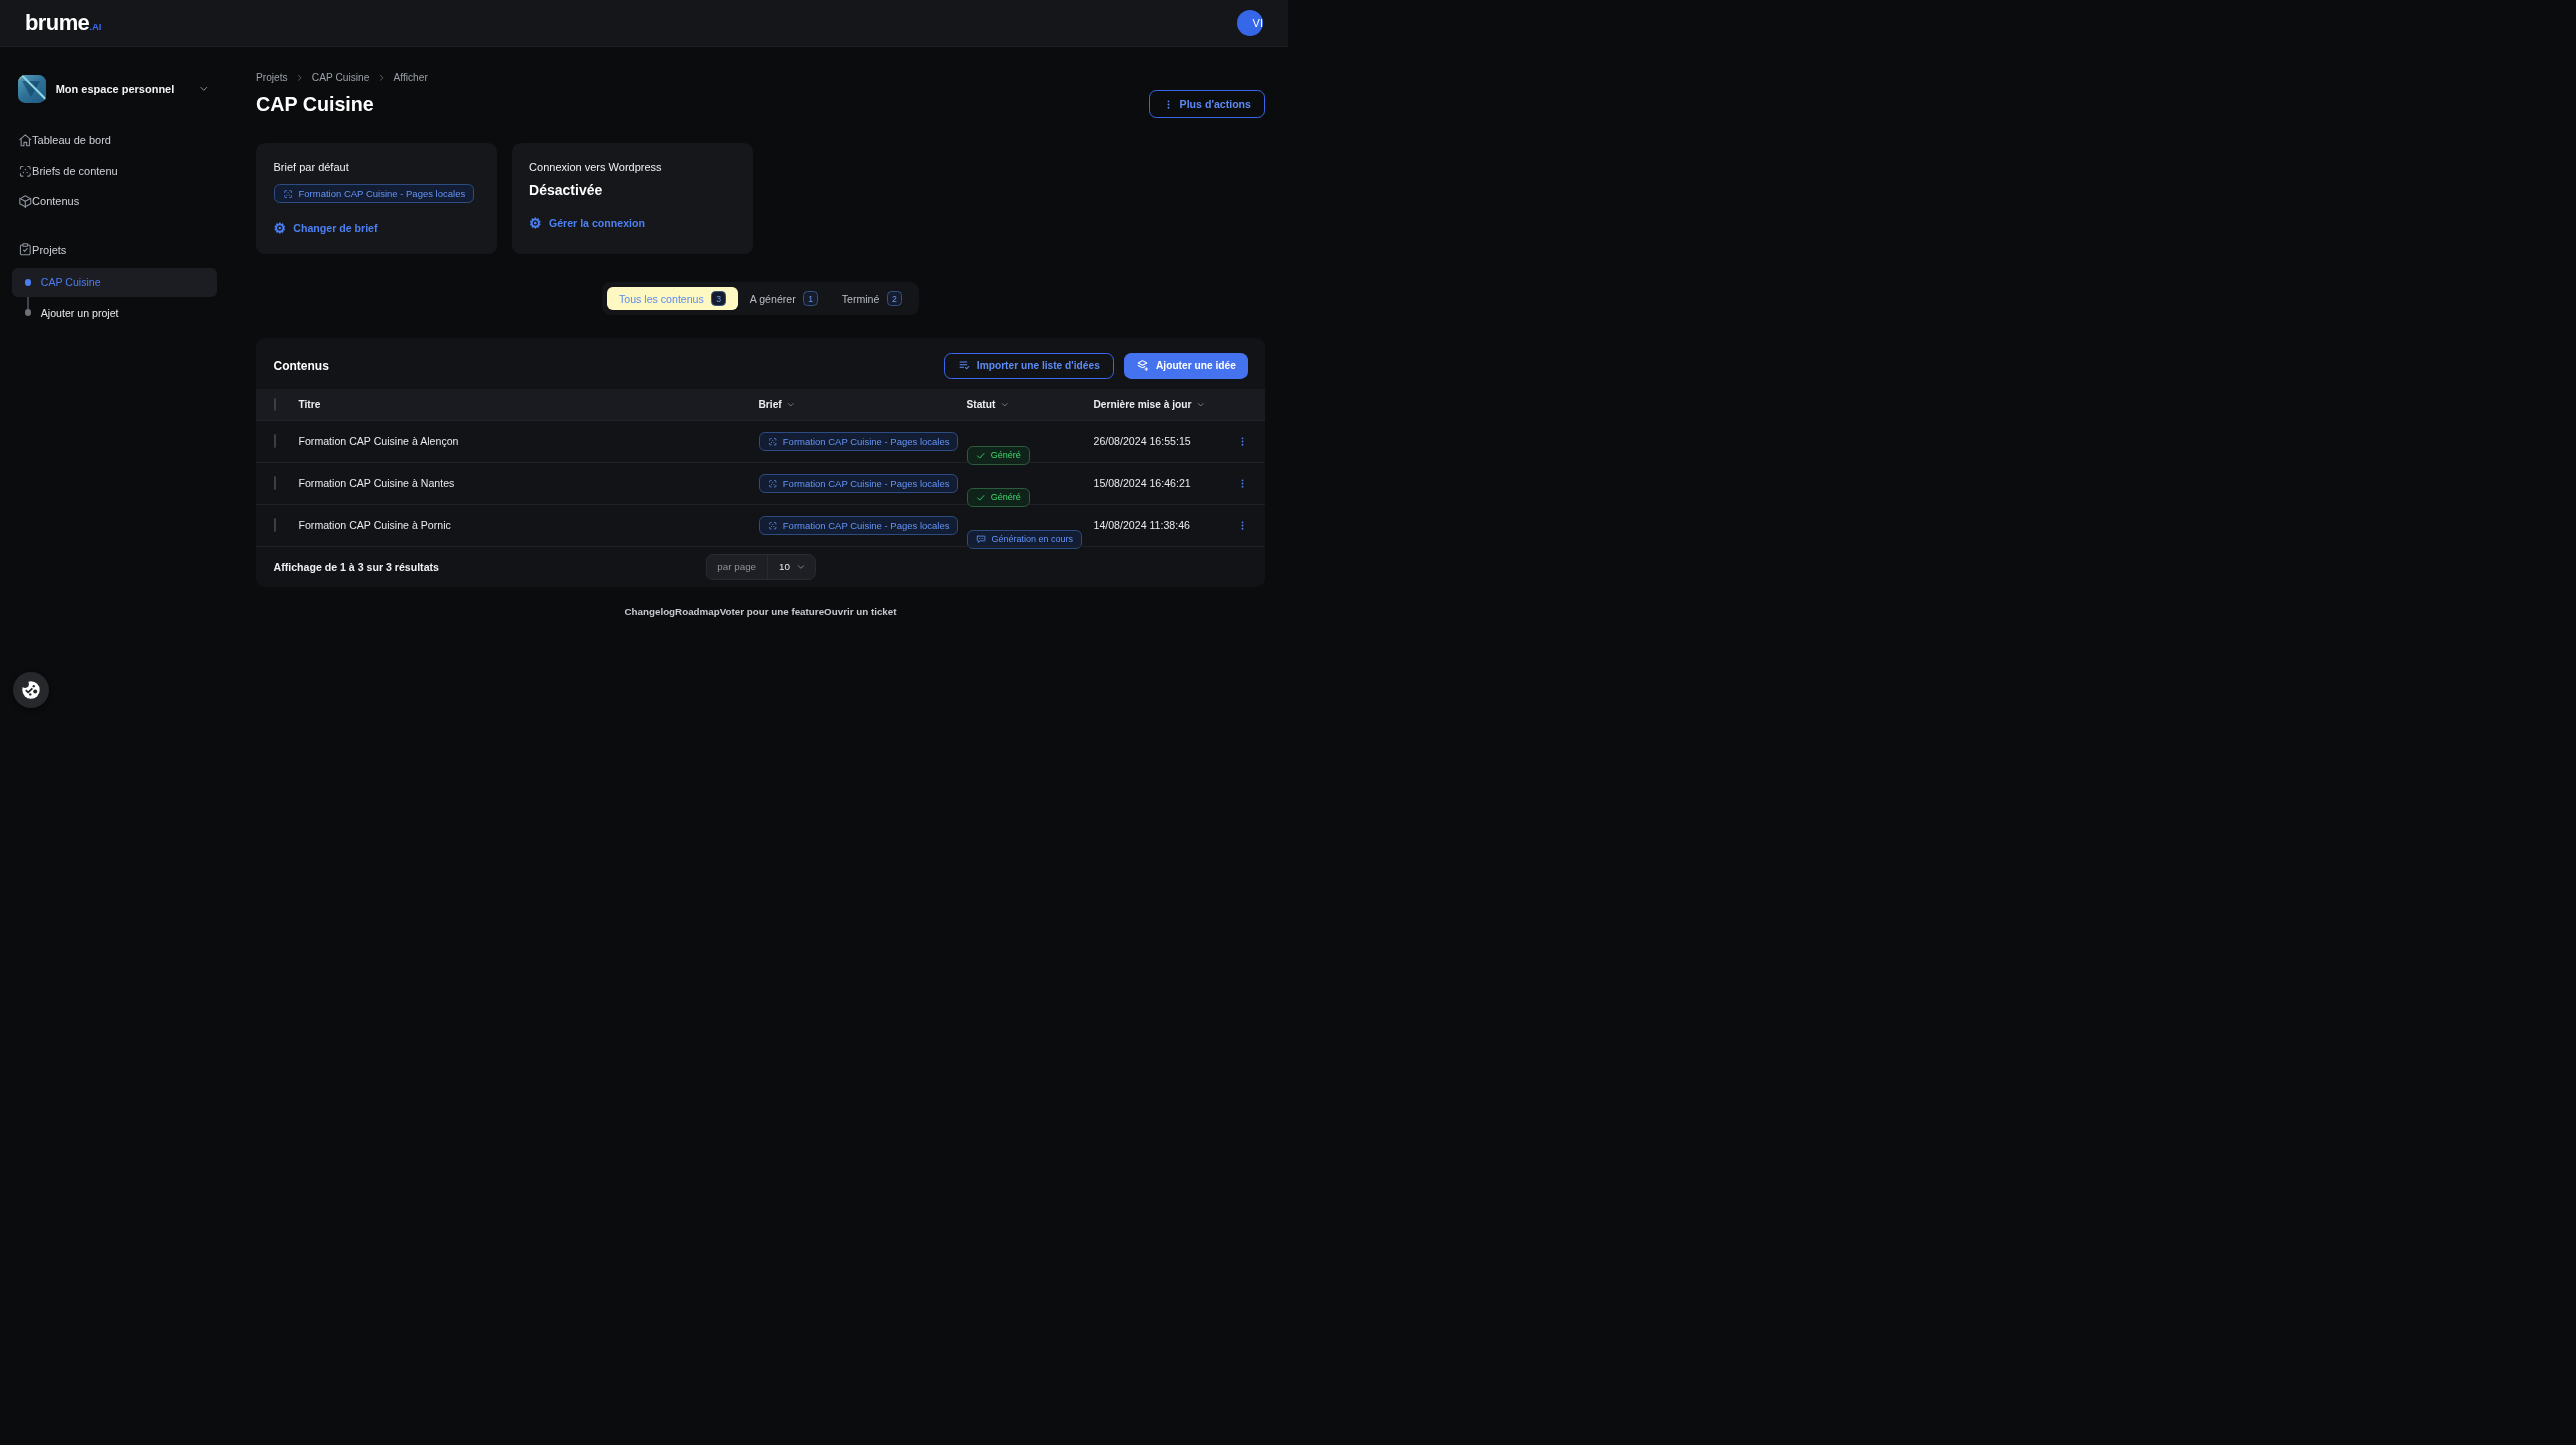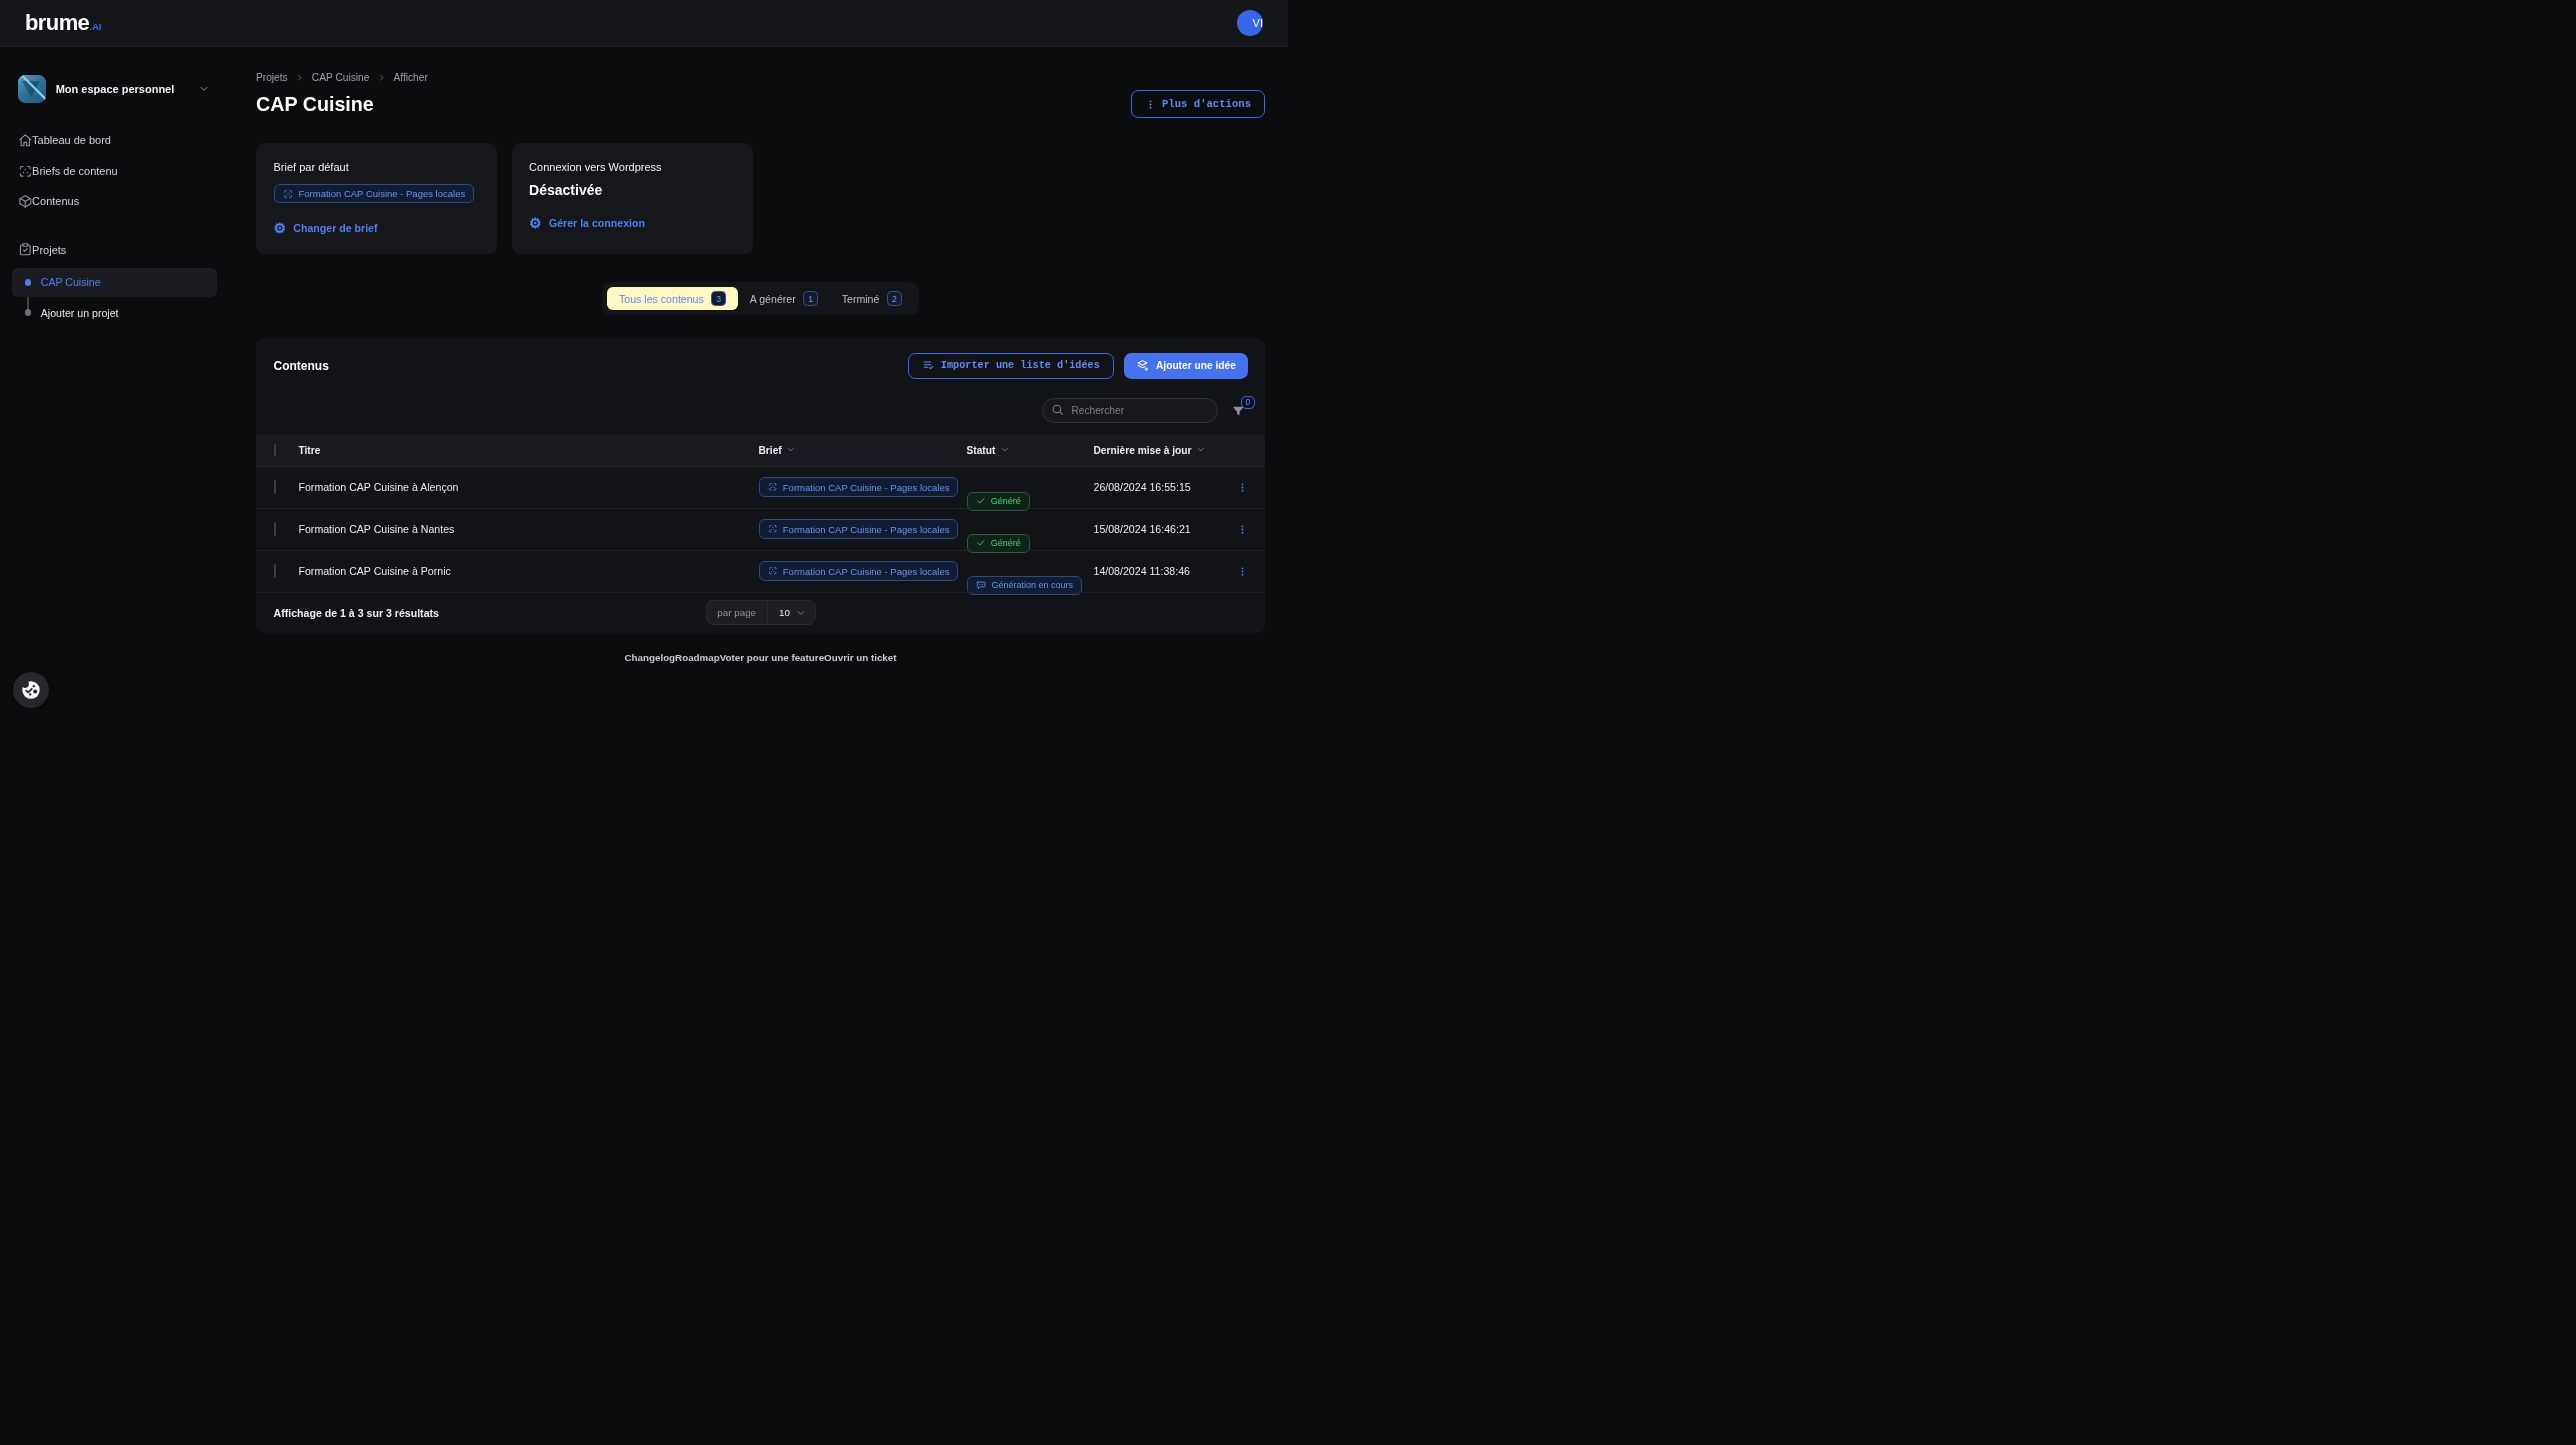--- a/index.html
+++ b/index.html
@@ -64,21 +64,21 @@
   .main { flex:1; padding:25px 23px 0 27px; }
   .breadcrumb { display:flex; align-items:center; gap:7.3px; font-size:10.2px; color:#9aa0a9; }
   .breadcrumb .sep { color:#6a6f77; }
   .crumb { cursor:pointer; }
 
   .page-head { display:flex; justify-content:space-between; align-items:center; margin-top:7.3px; }
   .page-title { margin:0; font-size:19.7px; font-weight:bold; color:#ffffff; }
   .btn-outline {
     display:flex; align-items:center; gap:6px; height:28px; padding:0 13px;
     border:1.1px solid #3b66ee; border-radius:7.3px; background:transparent;
-    color:#5d8bf5; font-size:10.6px; font-weight:600; font-family:Liberation Mono, monospace; cursor:pointer;
+    color:#5d8bf5; font-size:10.6px; font-weight:600; font-family:Liberation Sans, sans-serif; cursor:pointer;
   }
 
   
   .cards { display:flex; gap:14.6px; margin-top:25px; }
   .card { width:241px; height:111px; background:#16171b; border-radius:8.7px; padding:17.5px; }
   .card-title { font-size:11px; font-weight:400; color:#f0f1f3; }
   .pill {
     display:inline-flex; align-items:center; gap:5.8px; height:19.7px; padding:0 8px;
     border:0.7px solid #2d4c82; border-radius:5.8px; background:#121d33;
     color:#6594f5; font-size:9.5px; cursor:pointer; white-space:nowrap;
@@ -364,37 +364,20 @@
                   <path d="M4 12l8 4.3 4.5-2.4"></path>
                   <path d="M19 16v5"></path>
                   <path d="M16.5 18.5h5"></path>
                 </svg>
               </span>
             <span>Ajouter une idée</span>
           </button>
         </div>
       </div>
 
-      <div class="toolbar">
-        <div class="search">
-          <span class="mag">
-              <svg width="13" height="13" viewBox="0 0 24 24" fill="none" stroke="currentColor" stroke-width="2" stroke-linecap="round">
-                <circle cx="11" cy="11" r="7"></circle>
-                <line x1="16.5" y1="16.5" x2="21" y2="21"></line>
-              </svg>
-            </span>
-          <input type="text" placeholder="Rechercher" style="">
-        </div>
-        <div class="filter">
-          <span><svg width="14.6" height="14.6" viewBox="0 0 24 24" fill="#8d9199">
-                <path d="M3 4.5h18l-7 8.2v5.8l-4-2.2v-3.6L3 4.5z"></path>
-              </svg></span>
-          <span class="filter-badge">0</span>
-        </div>
-      </div>
 
       <div class="thead">
         <div class="col-check"><span class="checkbox"></span></div>
         <div class="col-title hcell">
             <span>Titre</span>
           </div>
         <div class="col-brief hcell">
           <span>Brief</span>
           <span class="chev">
               <svg width="9.5" height="9.5" viewBox="0 0 24 24" fill="none" stroke="currentColor" stroke-width="2" stroke-linecap="round" stroke-linejoin="round">

